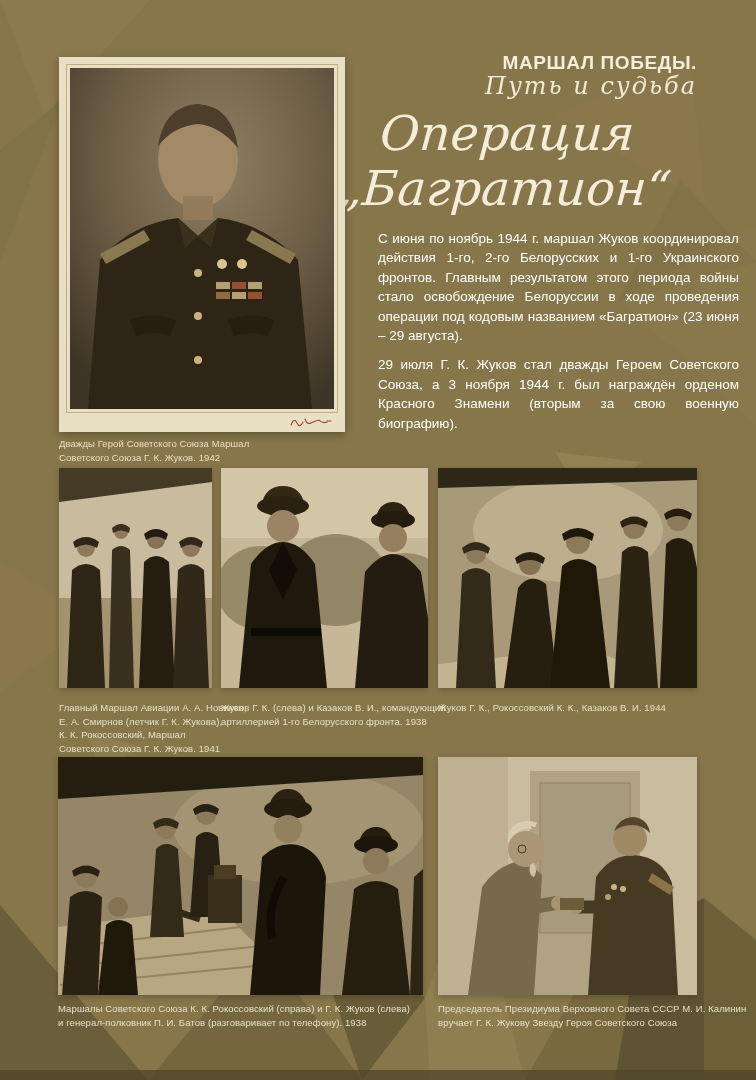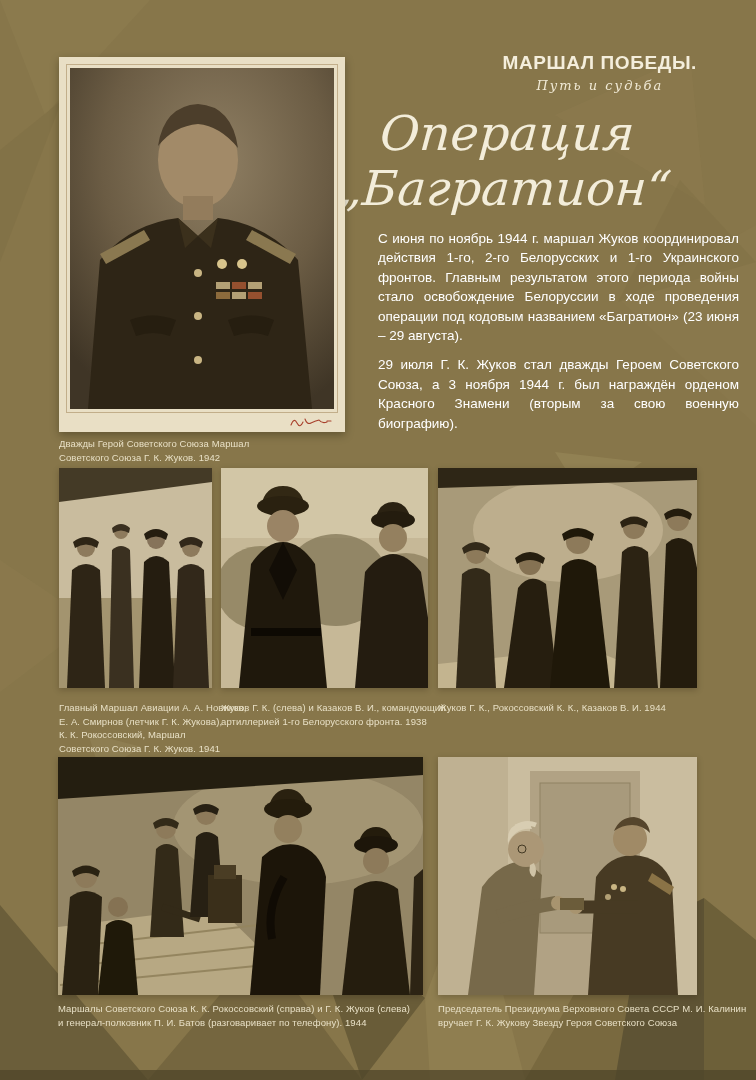--- a/index.html
+++ b/index.html
@@ -5,23 +5,23 @@
   html,body{margin:0;padding:0;}
   body{
     width:756px;height:1080px;position:relative;overflow:hidden;
     background:#87764a;
     font-family:"Liberation Sans",sans-serif;
   }
   .bg{position:absolute;inset:0;z-index:0;}
   .layer{position:absolute;z-index:2;}
 
   
-  .brand{top:53px;right:59px;text-align:center;color:#f4eedc;}
+  .brand{top:53px;right:59px;text-align:right;color:#f4eedc;}
   .brand-title{font-size:19px;font-weight:bold;letter-spacing:.6px;line-height:20px;}
-  .brand-sub{font-family:"DejaVu Serif",serif;font-style:italic;font-size:13px;letter-spacing:2px;line-height:24px;margin-top:1px;color:#f1ead6;}
+  .brand-sub{font-family:"DejaVu Serif",serif;font-style:italic;font-size:24px;letter-spacing:2px;line-height:24px;margin-top:1px;color:#f1ead6;}
 
   
   .heading{top:106px;left:335px;width:345px;text-align:center;color:#f3edda;
     font-family:"DejaVu Serif",serif;font-style:italic;}
   .heading .l1{font-size:48px;line-height:54px;transform:skewX(-4deg);}
   .heading .l2{font-size:48px;line-height:56px;transform:skewX(-4deg);margin-left:-6px;}
 
   
   .intro{top:229px;left:378px;width:361px;color:#ffffff;font-size:13.5px;line-height:19.4px;text-align:justify;}
   .intro p{margin:0 0 10px 0;}
@@ -294,15 +294,15 @@
       <circle cx="176" cy="130" r="3" fill="#c9b583"></circle>
         <circle cx="185" cy="132" r="3" fill="#c9b583"></circle>
         <circle cx="170" cy="140" r="3" fill="#b3a075"></circle>
       <path d="M200 150 Q170 150 140 150" stroke="#473a23" stroke-width="13" fill="none"></path>
       <circle cx="138" cy="150" r="7" fill="#a8946f"></circle>
     </g>
     <rect x="122" y="141" width="24" height="12" fill="#6b5c3a"></rect>
   </svg>
 </div>
 <div class="caption cap-d">Маршалы Советского Союза К. К. Рокоссовский (справа) и Г. К. Жуков (слева)
-и генерал-полковник П. И. Батов (разговаривает по телефону). 1944</div>
+и генерал-полковник П. И. Батов (разговаривает по телефону). 1938</div>
 <div class="caption cap-e">Председатель Президиума Верховного Совета СССР М. И. Калинин
 вручает Г. К. Жукову Звезду Героя Советского Союза</div>
 
 </body></html>

